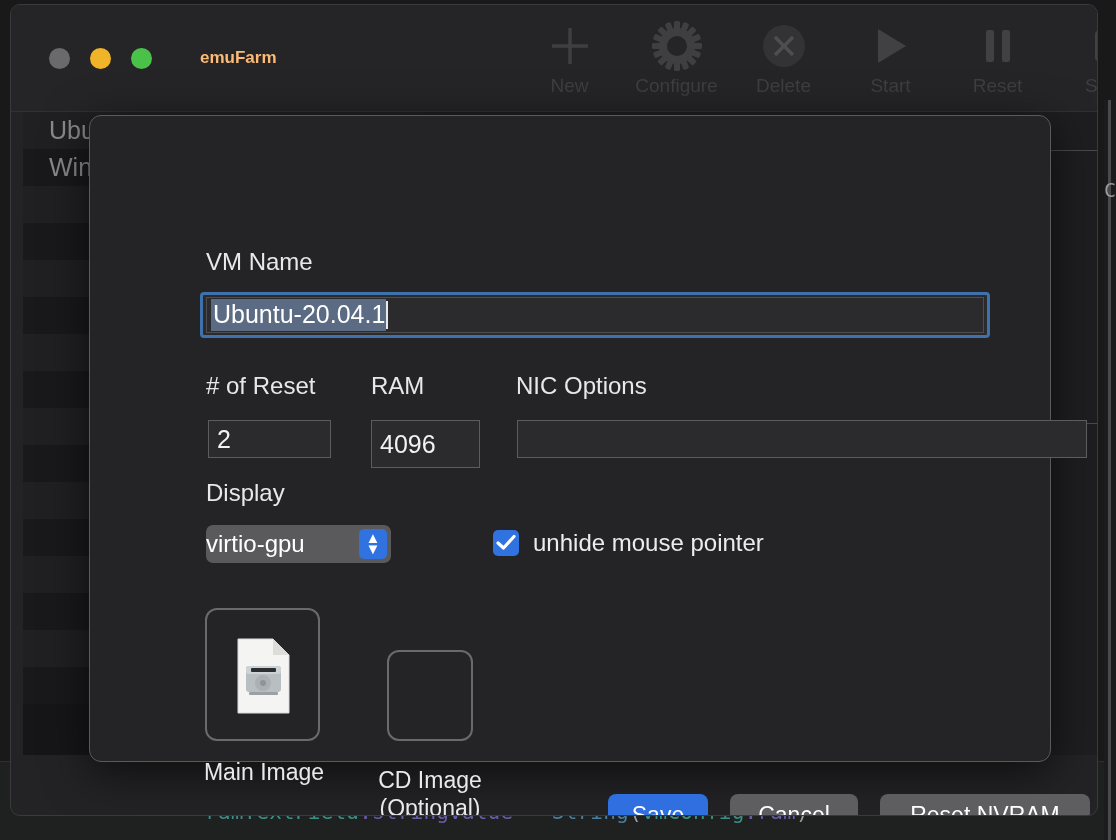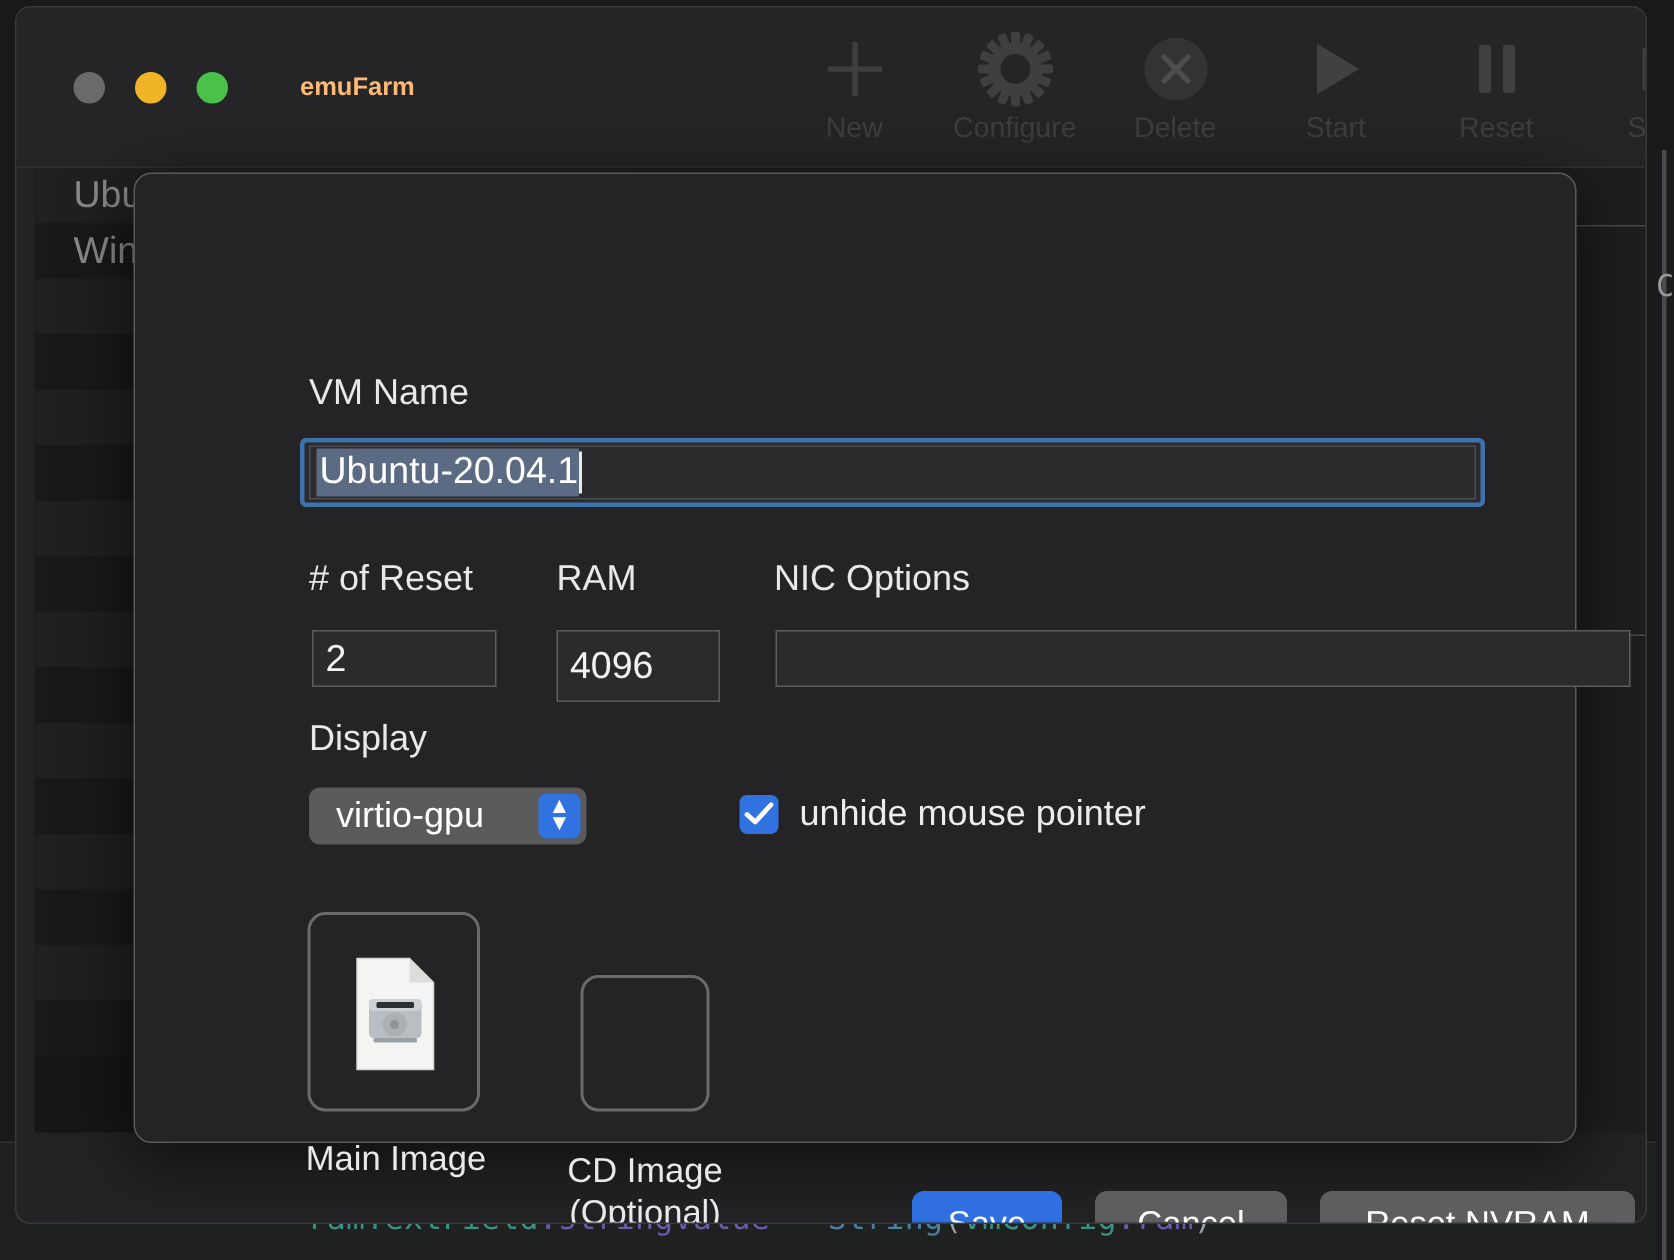--- a/index.html
+++ b/index.html
@@ -266,21 +266,21 @@
     top: 409px;
     width: 185px;
     height: 38px;
     background: #5a5a5c;
     border-radius: 7px;
     display: flex;
     align-items: center;
   }
   #display-popup .value {
     flex: 1;
-    padding-left: 18px;
+    padding-left: 0;
     font-size: 24px;
     color: #ffffff;
     white-space: nowrap;
   }
   .stepper {
     width: 28px;
     height: 30px;
     margin-right: 4px;
     background: #2f72e0;
     border-radius: 5px;

